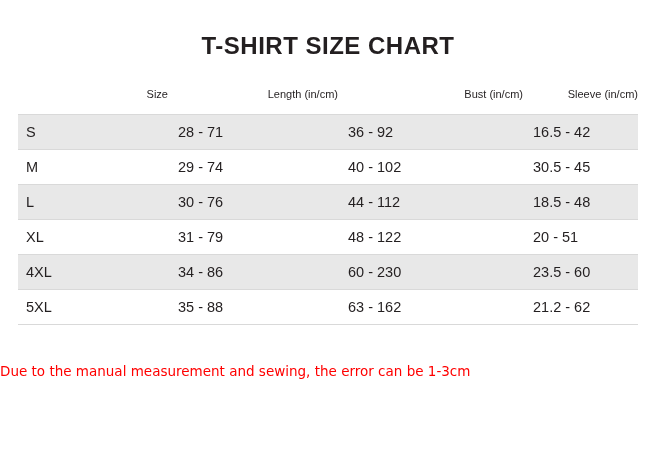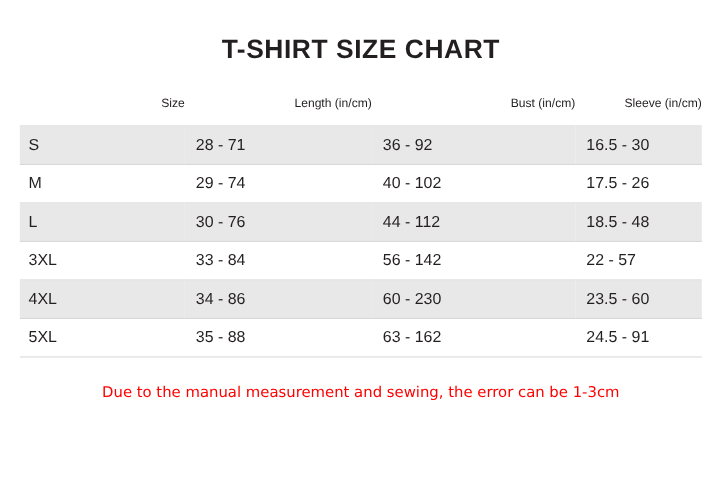--- a/index.html
+++ b/index.html
@@ -78,22 +78,21 @@
   table.size-table tbody tr.shaded td {
     background: #e8e8e8;
   }
   table.size-table tbody tr.plain td {
     background: #ffffff;
   }
   .note {
     position: absolute;
     left: 0;
     right: 0;
-    bottom: 28px;
-    text-align: center;
+    bottom: 14px;
     color: #ff0000;
     font-size: 13.5px;
     font-family: "DejaVu Sans", sans-serif;
     font-weight: 400;
   }
 </style>
 </head>
 <body>
 
 <div class="page">
@@ -114,51 +113,51 @@
           <th>Length (in/cm)</th>
           <th>Bust (in/cm)</th>
           <th>Sleeve (in/cm)</th>
         </tr>
       </thead>
       <tbody>
         <tr class="shaded">
           <td class="cell-size">S</td>
           <td class="cell-val">28 - 71</td>
           <td class="cell-val">36 - 92</td>
-          <td class="cell-val">16.5 - 30</td>
+          <td class="cell-val">16.5 - 42</td>
         </tr>
         <tr class="plain">
           <td class="cell-size">M</td>
           <td class="cell-val">29 - 74</td>
           <td class="cell-val">40 - 102</td>
-          <td class="cell-val">17.5 - 26</td>
+          <td class="cell-val">30.5 - 45</td>
         </tr>
         <tr class="shaded">
           <td class="cell-size">L</td>
           <td class="cell-val">30 - 76</td>
           <td class="cell-val">44 - 112</td>
           <td class="cell-val">18.5 - 48</td>
         </tr>
         <tr class="plain">
-          <td class="cell-size">3XL</td>
-          <td class="cell-val">33 - 84</td>
-          <td class="cell-val">56 - 142</td>
-          <td class="cell-val">22 - 57</td>
+          <td class="cell-size">XL</td>
+          <td class="cell-val">31 - 79</td>
+          <td class="cell-val">48 - 122</td>
+          <td class="cell-val">20 - 51</td>
         </tr>
         <tr class="shaded">
           <td class="cell-size">4XL</td>
           <td class="cell-val">34 - 86</td>
           <td class="cell-val">60 - 230</td>
           <td class="cell-val">23.5 - 60</td>
         </tr>
         <tr class="plain">
           <td class="cell-size">5XL</td>
           <td class="cell-val">35 - 88</td>
           <td class="cell-val">63 - 162</td>
-          <td class="cell-val">24.5 - 91</td>
+          <td class="cell-val">21.2 - 62</td>
         </tr>
       </tbody>
     </table>
   </div>
 
   <div class="note">Due to the manual measurement and sewing, the error can be 1-3cm</div>
 
 </div>
 
 </body></html>

